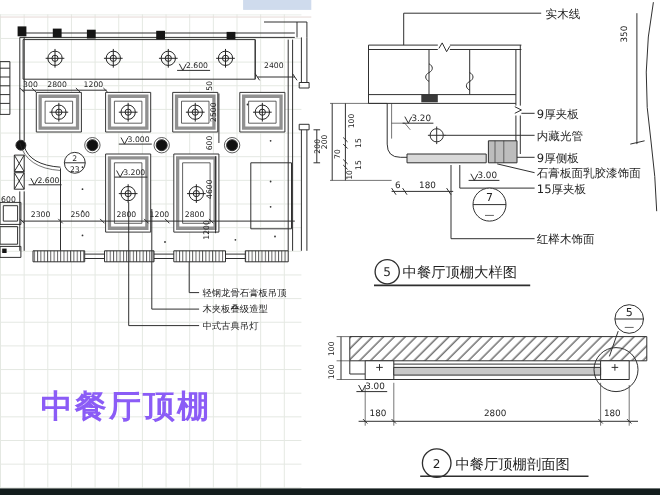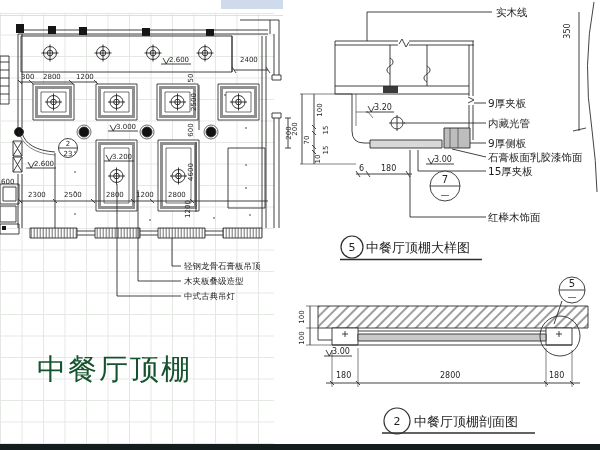--- a/index.html
+++ b/index.html
@@ -6,21 +6,21 @@
   .slide{position:relative;width:600px;height:450px;background:#ffffff;overflow:hidden;
          font-family:"DejaVu Sans",sans-serif;}
   .gridpaper{position:absolute;left:0;top:13px;width:274px;height:431px;
     background-image:linear-gradient(#e4e8e2 1px,transparent 1px),
                      linear-gradient(90deg,#e4e8e2 1px,transparent 1px);
     background-size:21.5px 21.5px;}
   .topline{position:absolute;left:0;top:15px;width:283px;height:1px;background:#e8dcda;}
   .bluebox{position:absolute;left:221px;top:0;width:62px;height:9px;background:#cfdbed;}
   .bottombar{position:absolute;left:0;top:444px;width:600px;height:6px;background:#131d1d;}
   .title{position:absolute;left:37px;top:350px;font-family:"DejaVu Serif","Liberation Serif",serif;
-         font-weight:normal;font-size:29px;letter-spacing:2px;color:#14532d;}
+         font-weight:bold;font-size:29px;letter-spacing:2px;color:#8b5cf6;}
   svg{position:absolute;left:0;top:0;}
   svg line, svg path, svg rect, svg circle, svg polyline{vector-effect:non-scaling-stroke;}
   text{fill:#1f1f1f;}
   .cn{font-size:8.5px;}
   .cnL{font-size:10.5px;}
   .cap{font-size:13px;}
   .d7{font-size:7px;}
   .d8{font-size:8px;}
 </style>
 </head>

